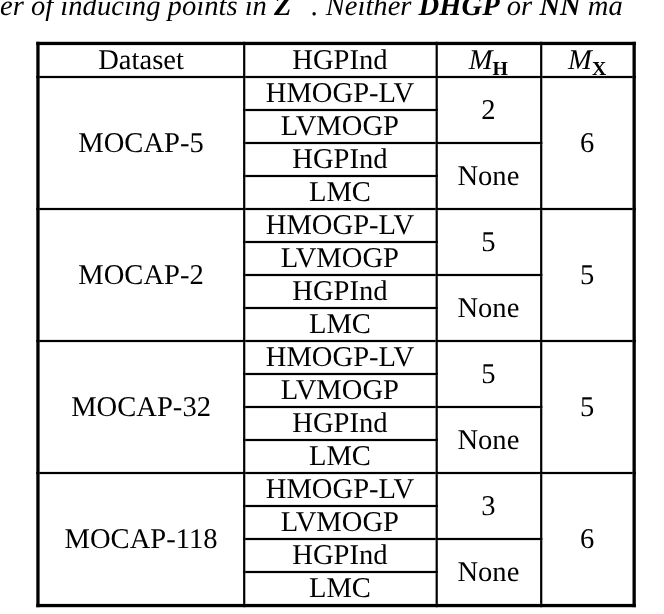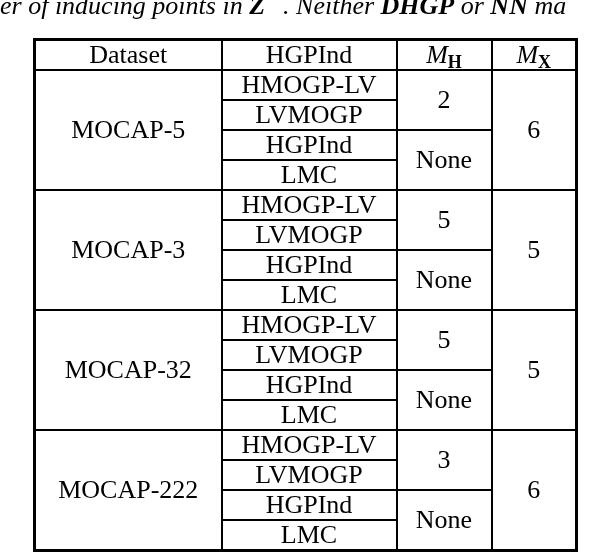--- a/index.html
+++ b/index.html
@@ -112,21 +112,21 @@
           <td>LVMOGP</td>
         </tr>
         <tr>
           <td>HGPInd</td>
           <td rowspan="2">None</td>
         </tr>
         <tr>
           <td>LMC</td>
         </tr>
         <tr>
-          <td rowspan="4">MOCAP-3</td>
+          <td rowspan="4">MOCAP-2</td>
           <td>HMOGP-LV</td>
           <td rowspan="2">5</td>
           <td rowspan="4">5</td>
         </tr>
         <tr>
           <td>LVMOGP</td>
         </tr>
         <tr>
           <td>HGPInd</td>
           <td rowspan="2">None</td>
@@ -144,21 +144,21 @@
           <td>LVMOGP</td>
         </tr>
         <tr>
           <td>HGPInd</td>
           <td rowspan="2">None</td>
         </tr>
         <tr>
           <td>LMC</td>
         </tr>
         <tr>
-          <td rowspan="4">MOCAP-222</td>
+          <td rowspan="4">MOCAP-118</td>
           <td>HMOGP-LV</td>
           <td rowspan="2">3</td>
           <td rowspan="4">6</td>
         </tr>
         <tr>
           <td>LVMOGP</td>
         </tr>
         <tr>
           <td>HGPInd</td>
           <td rowspan="2">None</td>

